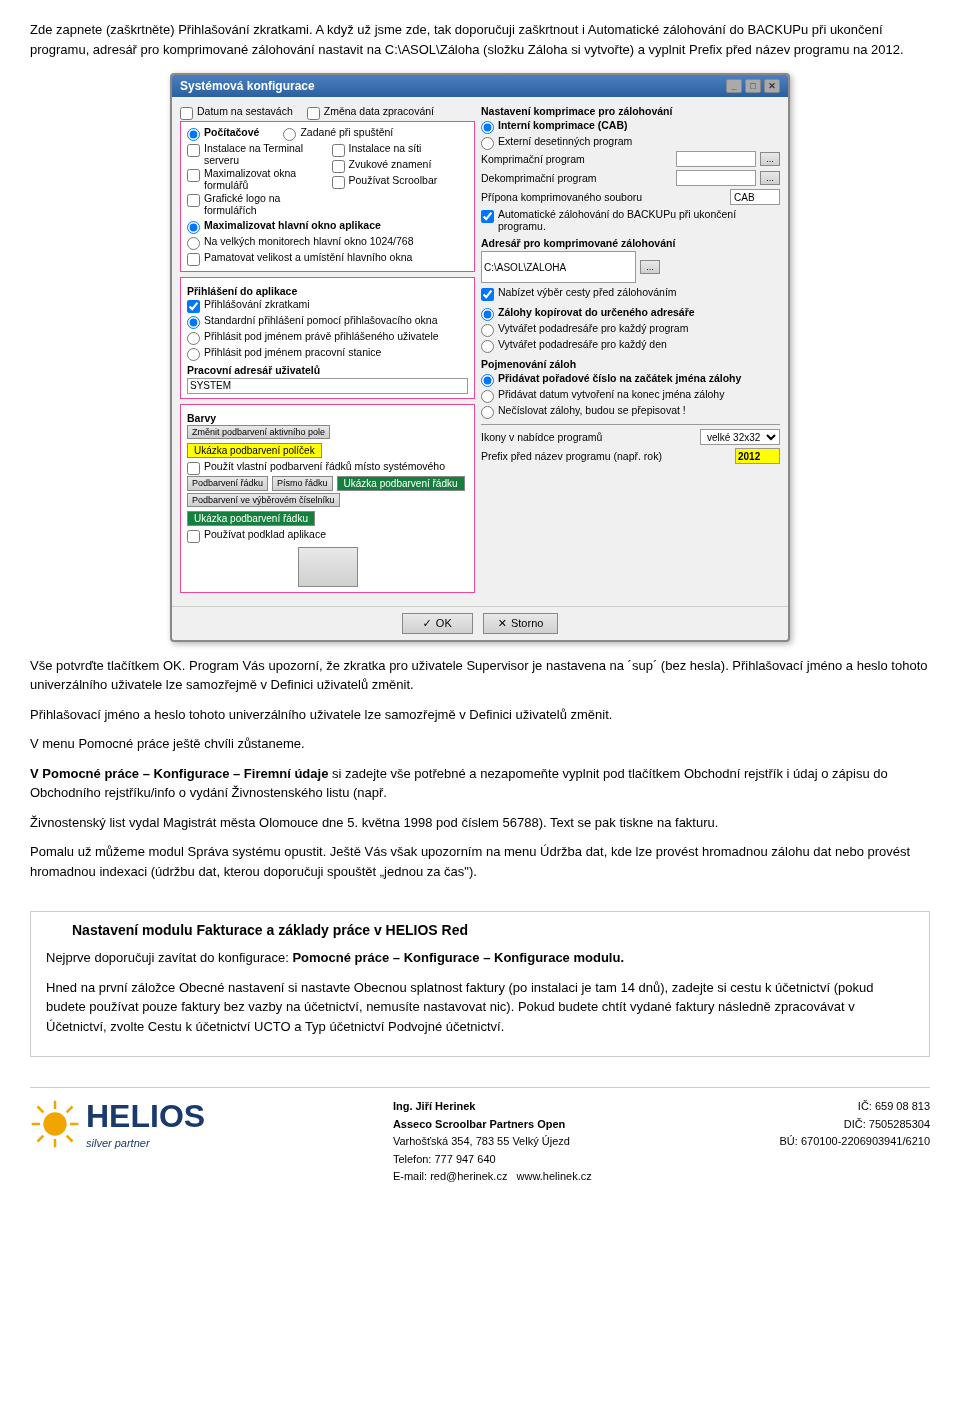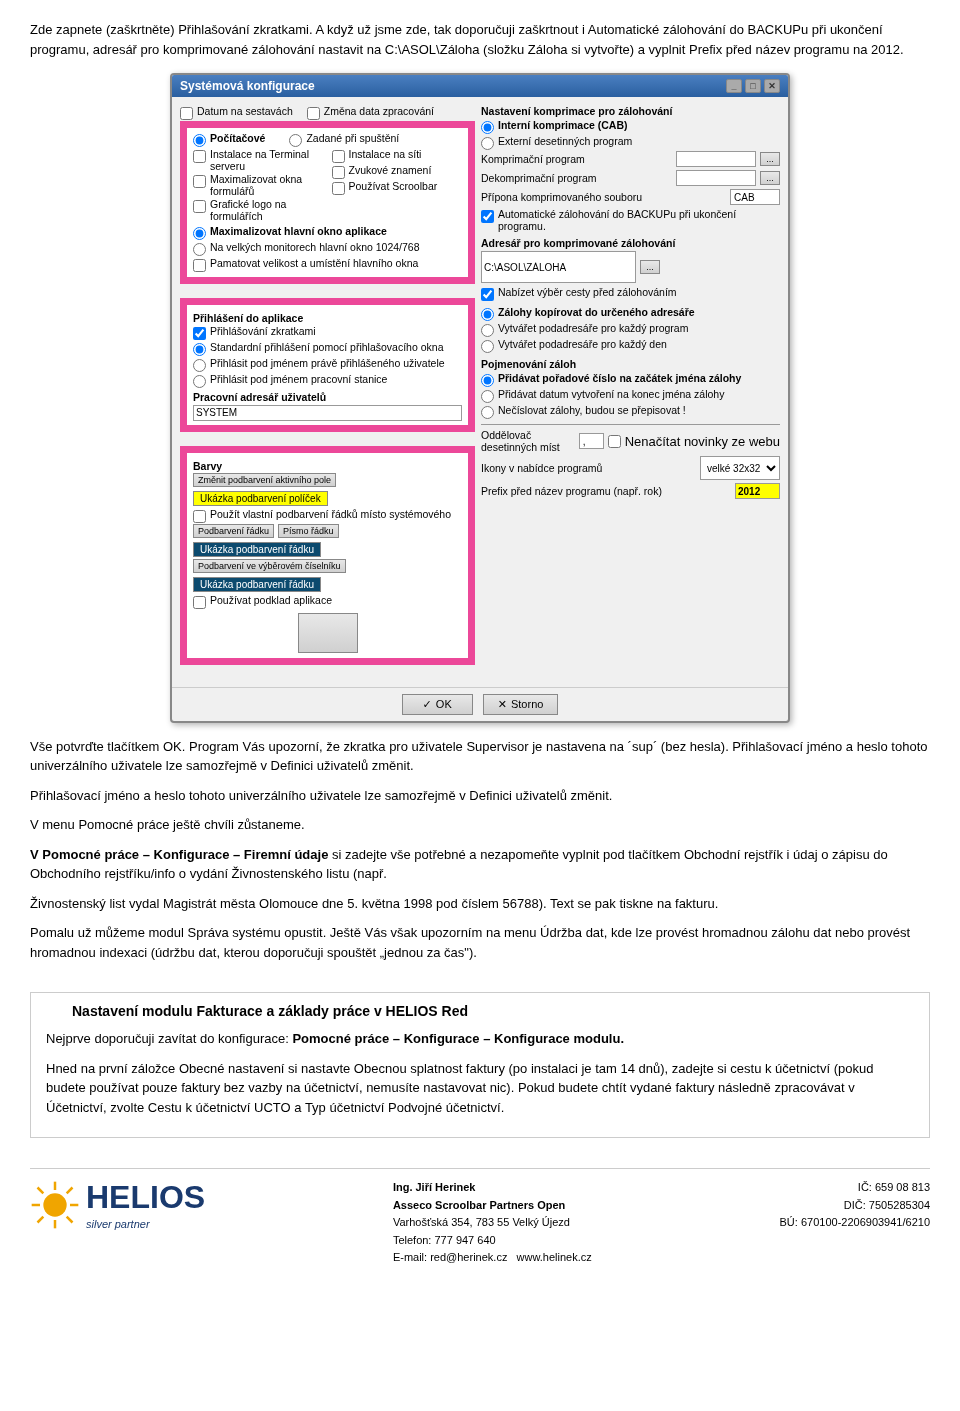--- a/index.html
+++ b/index.html
@@ -57,22 +57,22 @@
     }
     .dialog-left {
       flex: 0 0 295px;
       background: #f0f0f0;
     }
     .dialog-right {
       flex: 1;
       background: #f0f0f0;
     }
     .section-box {
-      border: 7px solid #ec4899;
-      margin-bottom: 14px;
+      border: 1px solid #ec4899;
+      margin-bottom: 5px;
       padding: 4px 6px;
       background: #fff;
     }
     .radio-row, .checkbox-row {
       display: flex;
       align-items: flex-start;
       gap: 4px;
       font-size: 10.5px;
       margin-bottom: 1px;
     }
@@ -115,21 +115,21 @@
       flex-wrap: wrap;
     }
     .btn-preview-yellow {
       background: #ffff00;
       border: 1px solid #888;
       font-size: 10px;
       padding: 1px 6px;
       cursor: pointer;
     }
     .btn-preview-orange {
-      background: #0c4a6e;
+      background: #15803d;
       color: #fff;
       border: 1px solid #888;
       font-size: 10px;
       padding: 1px 6px;
       cursor: pointer;
     }
     .dialog-footer {
       display: flex;
       justify-content: center;
       gap: 10px;
@@ -182,21 +182,21 @@
       width: 160px;
       border: 1px solid #999;
       background: #fff;
       height: 32px;
       font-size: 10px;
       padding: 14px 2px;
     }
     .dropdown-small {
       border: 1px solid #999;
       background: #fff;
-      height: 24px;
+      height: 16px;
       font-size: 10px;
       padding: 1px 2px;
     }
     .year-input {
       width: 45px;
       border: 1px solid #999;
       background: #ffff00;
       height: 16px;
       font-size: 10px;
       padding: 1px 2px;
@@ -466,26 +466,20 @@
           <div class="radio-row">
             <input type="radio" name="pojm" style="">
             <span>Nečíslovat zálohy, budou se přepisovat !</span>
           </div>
         </div>
 
         <hr class="separator">
 
         <div class="right-section">
           <div class="cab-input-row">
-            <span class="cab-label">Oddělovač desetinných míst</span>
-            <input type="text" class="cab-input" style="width: 25px;" value=",">
-            <input type="checkbox" style="">
-            <span>Nenačítat novinky ze webu</span>
-          </div>
-          <div class="cab-input-row">
             <span class="cab-label">Ikony v nabídce programů</span>
             <select class="dropdown-small">
               <option>velké 32x32</option>
             </select>
           </div>
           <div class="cab-input-row">
             <span class="cab-label">Prefix před název programu (např. rok)</span>
             <input type="text" class="year-input" value="2012" style="">
           </div>
         </div>

